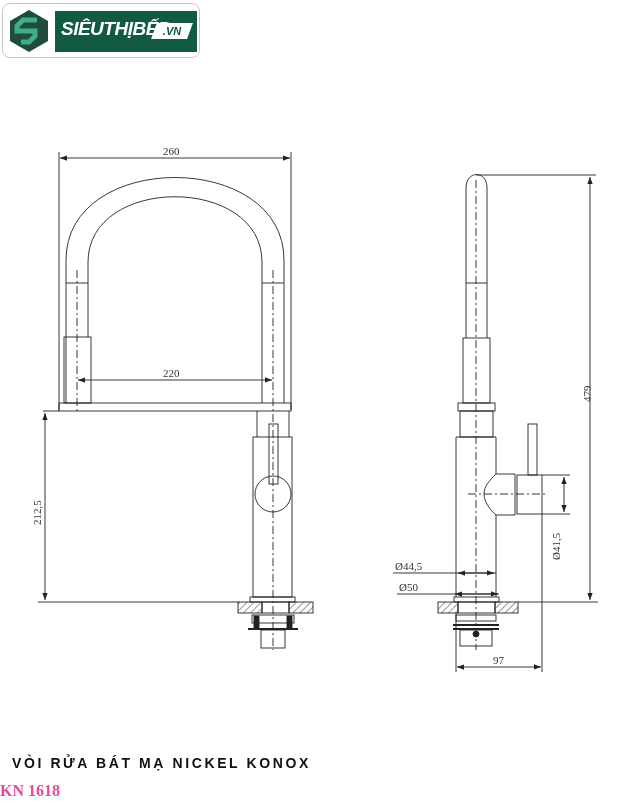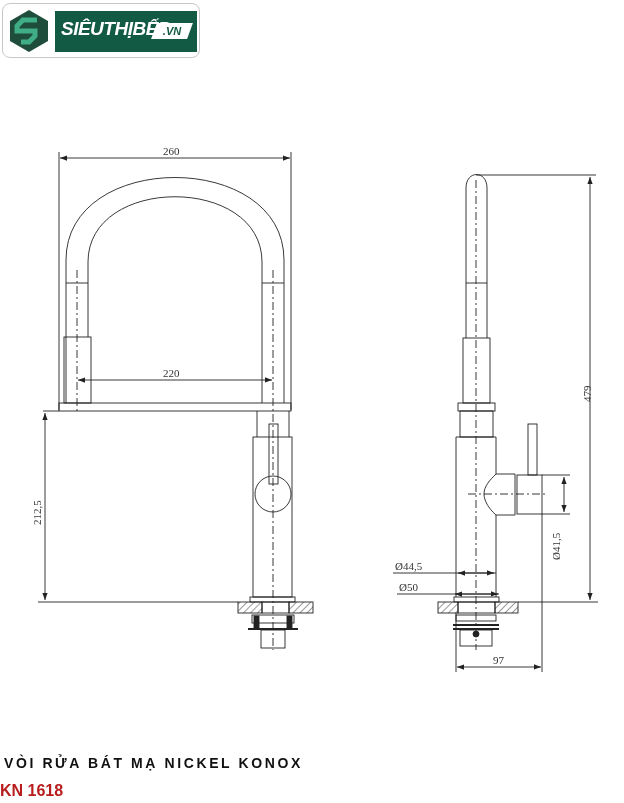--- a/index.html
+++ b/index.html
@@ -5,22 +5,22 @@
   html, body { margin:0; padding:0; background:#ffffff; }
   body { width:624px; height:803px; position:relative; overflow:hidden; font-family:"Liberation Sans", sans-serif; }
   .logo { position:absolute; left:2px; top:3px; width:198px; height:55px; border:1.5px solid #c7c7c7; border-radius:8px; background:#fff; box-sizing:border-box; }
   .logo-mark { position:absolute; left:4px; top:5px; width:44px; height:44px; }
   .logo-band { position:absolute; left:52px; top:7px; width:142px; height:41px; background:#125a44; }
   .logo-text { position:absolute; left:58px; top:14px; color:#fff; font-weight:bold; font-style:italic; font-size:19px; letter-spacing:-0.5px; font-family:"Liberation Sans", sans-serif; }
   .logo-vn { position:absolute; left:151px; top:19px; width:36px; height:16px; background:#fff; transform:skewX(-20deg); }
   .logo-vn span { display:block; transform:skewX(20deg); color:#125a44; font-weight:bold; font-style:italic; font-size:11px; text-align:center; line-height:16px; }
   svg.drawing { position:absolute; left:0; top:0; }
   .dim { font-family:"Liberation Serif", serif; font-size:11px; fill:#333; }
-  .title { position:absolute; left:4px; top:755px; font-family:"Liberation Sans", sans-serif; font-weight:bold; font-size:14px; letter-spacing:2.6px; color:#111; }
-  .subtitle { position:absolute; left:0; top:782px; font-family:Liberation Sans, sans-serif; font-weight:bold; font-size:16px; color:#b91c1c; }
+  .title { position:absolute; left:12px; top:755px; font-family:"Liberation Sans", sans-serif; font-weight:bold; font-size:14px; letter-spacing:2.6px; color:#111; }
+  .subtitle { position:absolute; left:0; top:782px; font-family:Liberation Serif, serif; font-weight:bold; font-size:16px; color:#ec4899; }
 </style>
 </head>
 <body>
 
 <div class="logo">
   <svg class="logo-mark" viewBox="0 0 44 44">
     <polygon points="22,1 41,12 41,32 22,43 3,32 3,12" fill="#1f4d3c"></polygon>
     <path d="M30,11 L16,11 L10,17 L10,22 L28,22 L28,27 L22,33 L14,33" stroke="#3fae86" stroke-width="5" fill="none"></path>
   </svg>
   <div class="logo-band"></div>

